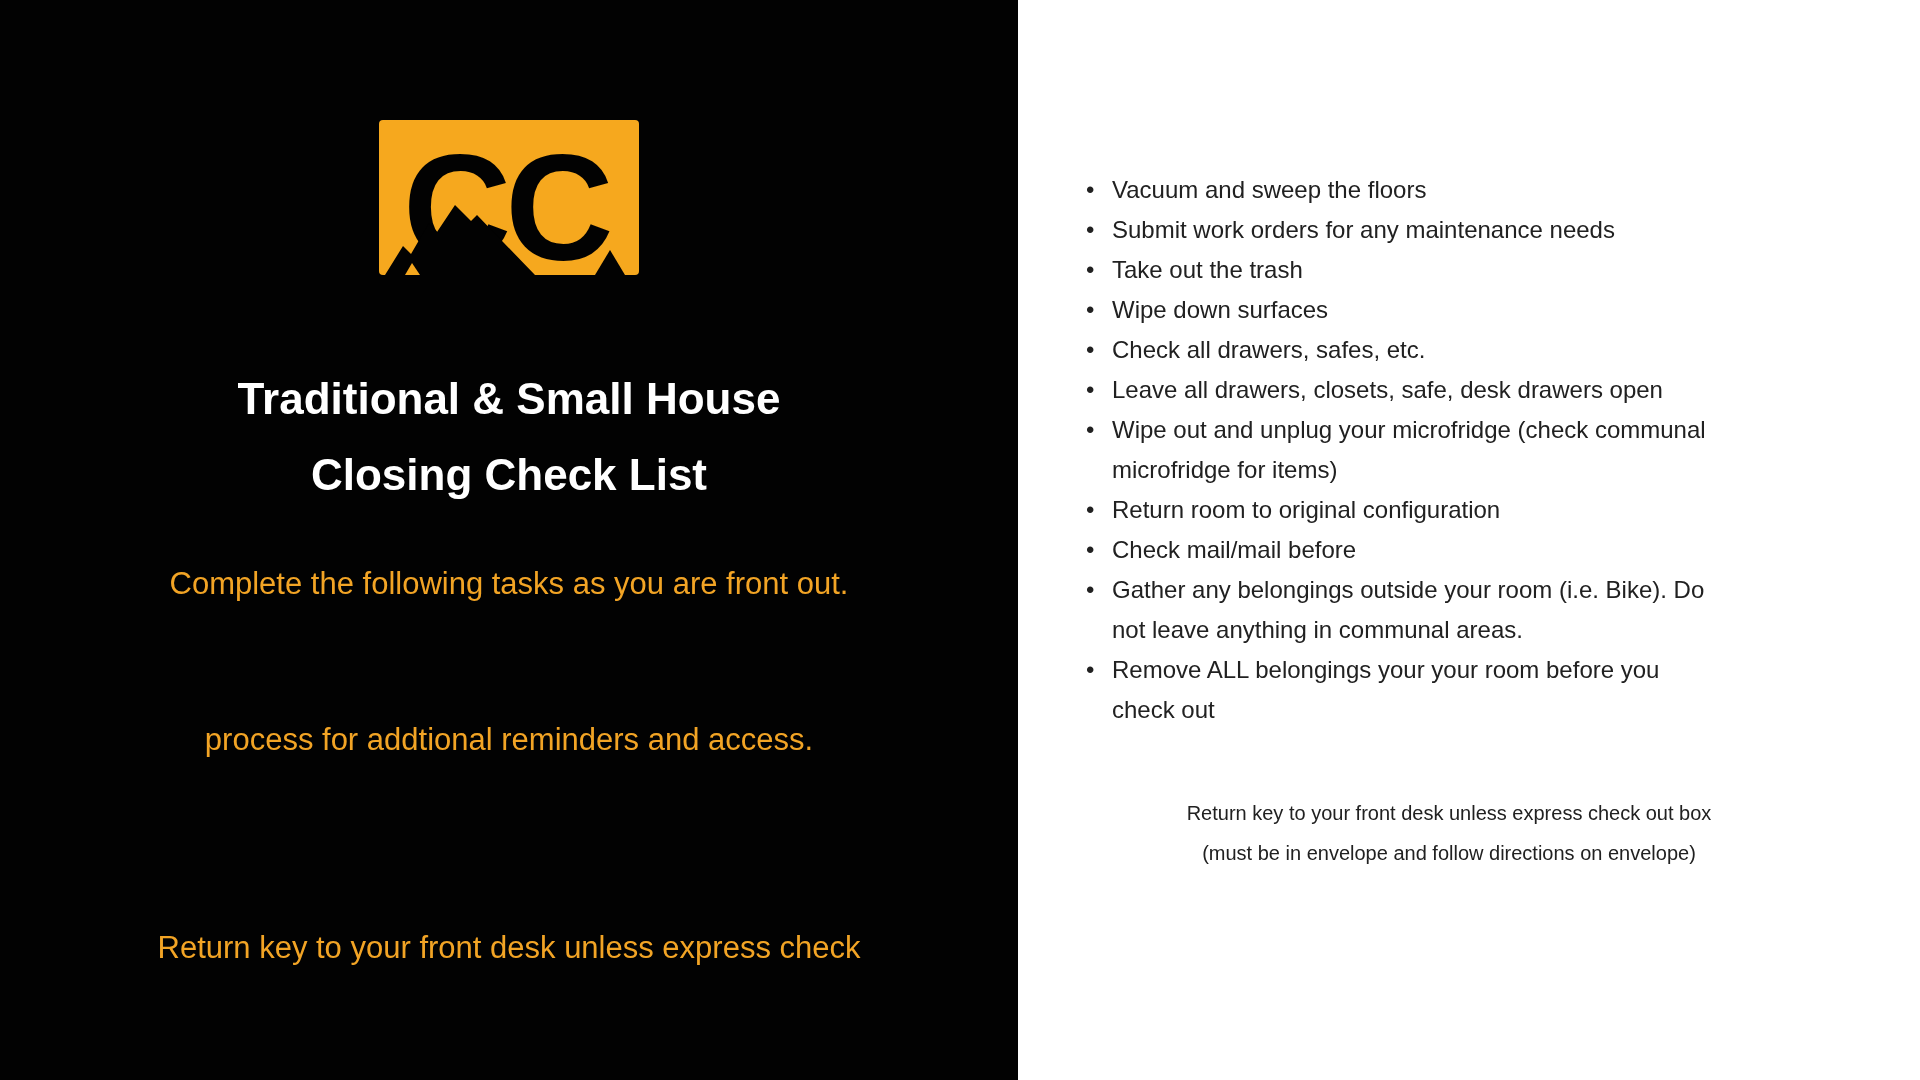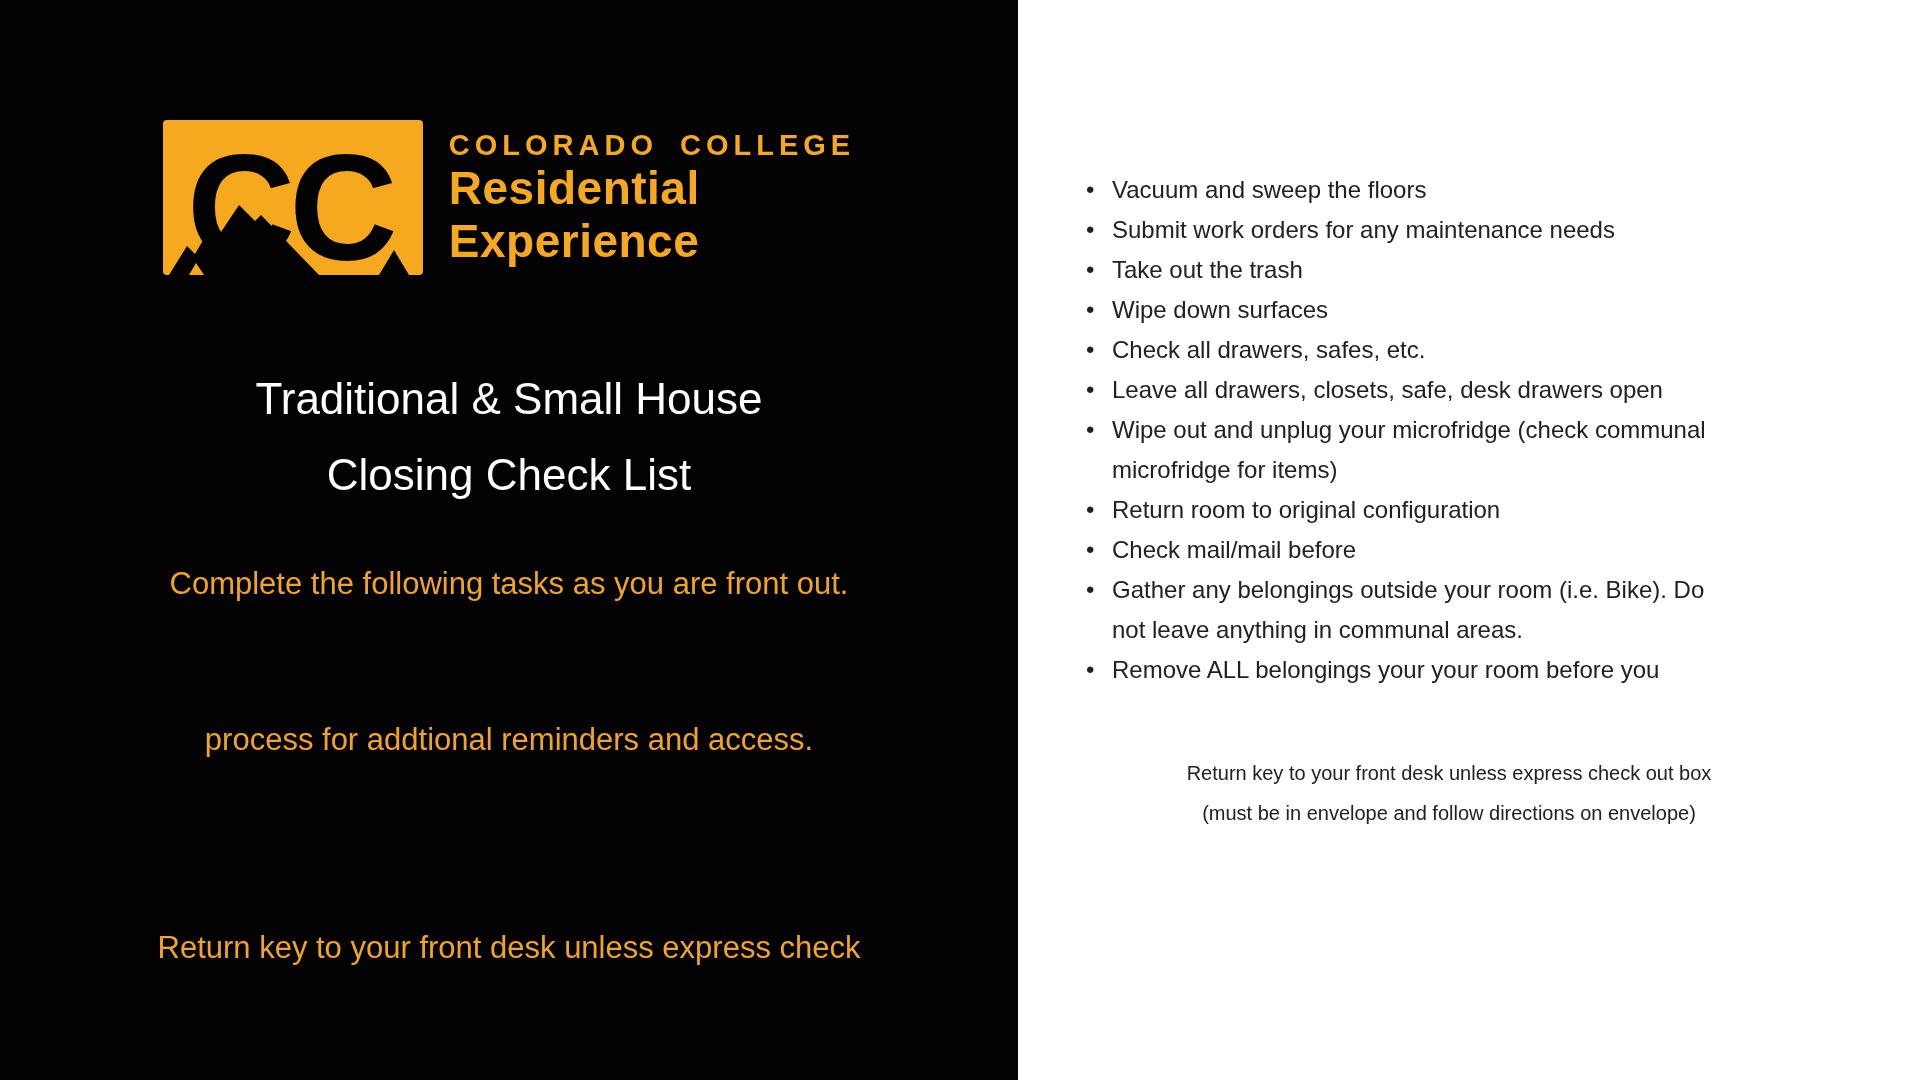--- a/index.html
+++ b/index.html
@@ -28,21 +28,21 @@
   .logo-college {
     color: #F6A81E; font-weight: 700; font-size: 29px;
     letter-spacing: 5px; word-spacing: 9px; line-height: 34px;
   }
   .logo-brand {
     color: #F6A81E; font-weight: 700; font-size: 46px; line-height: 53px;
     letter-spacing: 0.5px;
   }
   .slide-title {
     margin-top: 86px;
-    color: #ffffff; font-weight: 400; font-size: 44px; line-height: 76px;
+    color: #ffffff; font-weight: 700; font-size: 44px; line-height: 76px;
     text-align: center;
   }
   .gold-paragraphs {
     margin-top: 45px;
     display: flex; flex-direction: column; gap: 52px;
     color: #F2A425; font-size: 31px; line-height: 52px;
     text-align: center;
   }
   .gold-paragraphs p { margin: 0; }
 
@@ -77,25 +77,20 @@
 <div class="left-panel">
 
   <div class="logo-row">
     <svg class="logo-mark" viewBox="0 0 260 155">
       <rect x="0" y="0" width="260" height="155" rx="4" fill="#F6A81E"></rect>
       <text x="24" y="140" font-family="Liberation Sans, sans-serif" font-weight="bold" font-size="150" letter-spacing="-6" fill="#020202">CC</text>
       <path d="M6,155 L24,126 L32,134 L50,103 L58,112 L76,85 L92,101 L98,95 L156,155 Z" fill="#020202"></path>
       <polygon points="26,155 33,143 41,155" fill="#F6A81E"></polygon>
       <polygon points="216,155 231,130 246,155" fill="#020202"></polygon>
     </svg>
-    <div class="logo-text">
-      <div class="logo-college">COLORADO COLLEGE</div>
-      <div class="logo-brand">Residential</div>
-      <div class="logo-brand">Experience</div>
-    </div>
   </div>
 
   <div class="slide-title">
     <div>Traditional &amp; Small House</div>
     <div>Closing Check List</div>
   </div>
 
   <div class="gold-paragraphs">
     <p>
       <span>Complete the following tasks as you are front out.</span>
@@ -154,20 +149,21 @@
       <div>Check mail/mail before</div>
     </li>
     <li>
       <span class="bullet-dot">•</span>
       <div>Gather any belongings outside your room (i.e. Bike). Do</div>
       <div>not leave anything in communal areas.</div>
     </li>
     <li>
       <span class="bullet-dot">•</span>
       <div>Remove ALL belongings your your room before you</div>
+      <div>check out</div>
     </li>
   </ul>
 
   <div class="footer-note">
     <div>Return key to your front desk unless express check out box</div>
     <div>(must be in envelope and follow directions on envelope)</div>
   </div>
 
 </div>
 

